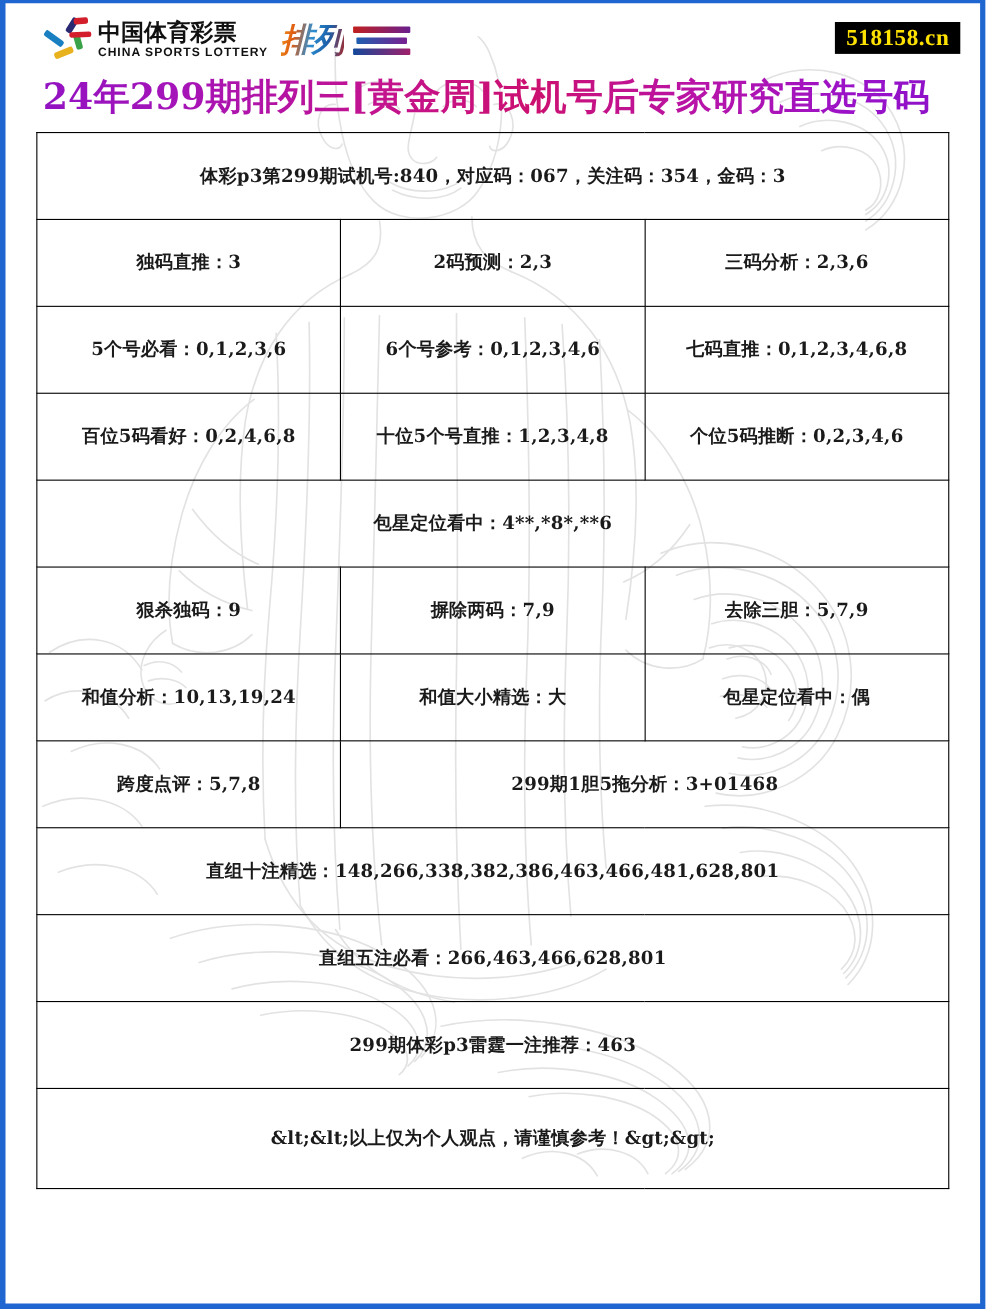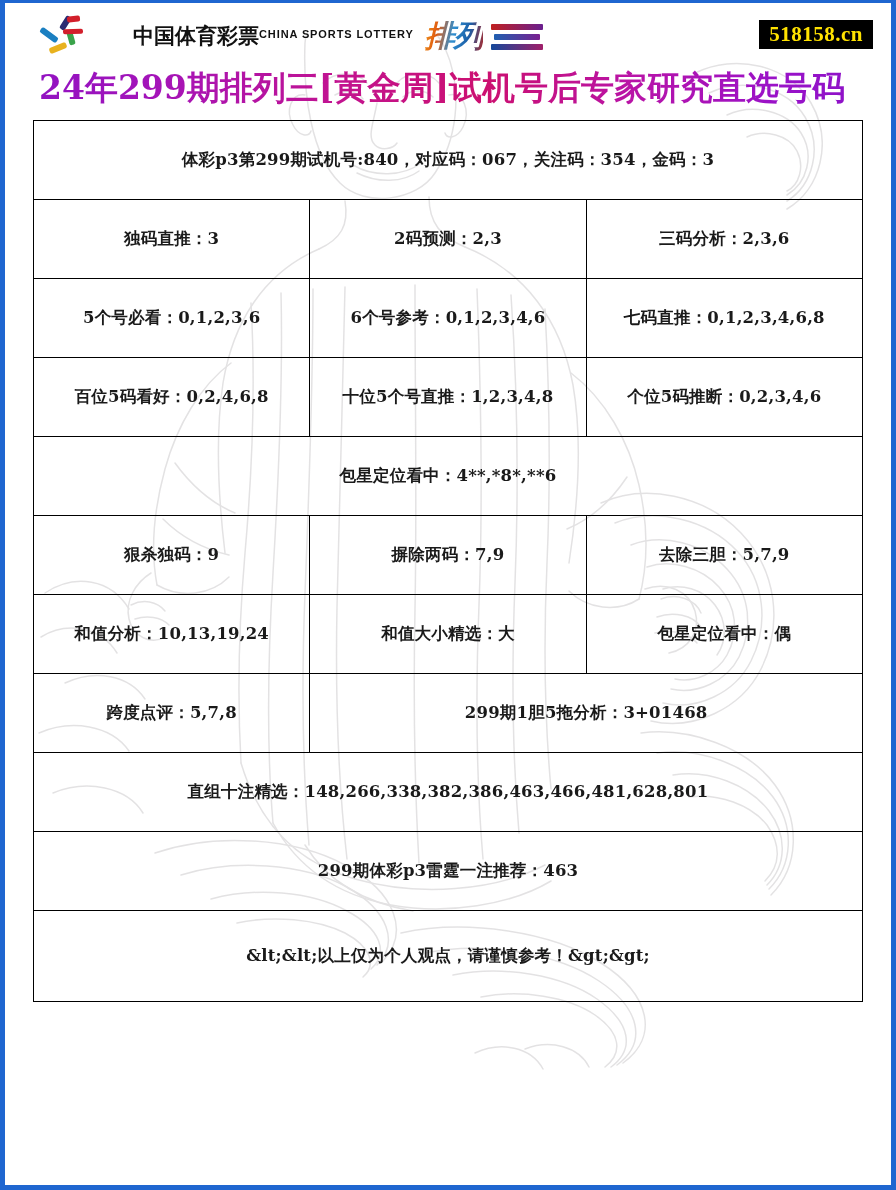--- a/index.html
+++ b/index.html
@@ -61,24 +61,23 @@
   }
   .lm1 { width: 20px; height: 6px; background: #1a7fc1; transform: rotate(36deg); left: 2px;  top: 17px; }
   .lm2 { width: 18px; height: 6px; background: #e8b21e; transform: rotate(-22deg); left: 12px; top: 30px; }
   .lm3 { width: 15px; height: 6px; background: #2a2a72; transform: rotate(-58deg); left: 21px; top: 5px;  }
   .lm4 { width: 13px; height: 6px; background: #d21f2b; transform: rotate(-5deg);  left: 30px; top: 1px;  }
   .lm5 { width: 14px; height: 6px; background: #3aa34a; transform: rotate(74deg);  left: 27px; top: 20px; }
   .lm6 { width: 20px; height: 5px; background: #d21f2b; left: 26px; top: 14px; transform: rotate(-2deg); }
 
   .logo-cn {
     display: flex;
-    flex-direction: row;
+    flex-direction: column;
     justify-content: center;
     line-height: 1;
-    margin-left: 44px;
   }
   .logo-cn-main {
     font-family: "DejaVu Sans", "Liberation Sans", sans-serif;
     font-size: 21px;
     font-weight: bold;
     color: #111;
     letter-spacing: 0px;
   }
   .logo-cn-sub {
     font-family: "Liberation Sans", sans-serif;
@@ -334,20 +333,23 @@
             <td>包星定位看中：偶</td>
           </tr>
           <tr>
             <td>跨度点评：5,7,8</td>
             <td colspan="2">299期1胆5拖分析：3+01468</td>
           </tr>
           <tr>
             <td colspan="3">直组十注精选：148,266,338,382,386,463,466,481,628,801</td>
           </tr>
           <tr>
+            <td colspan="3">直组五注必看：266,463,466,628,801</td>
+          </tr>
+          <tr>
             <td colspan="3">299期体彩p3雷霆一注推荐：463</td>
           </tr>
           <tr class="r-last">
             <td colspan="3">&amp;lt;&amp;lt;以上仅为个人观点，请谨慎参考！&amp;gt;&amp;gt;</td>
           </tr>
         </tbody>
     </table>
   </div>
 
 </div>

